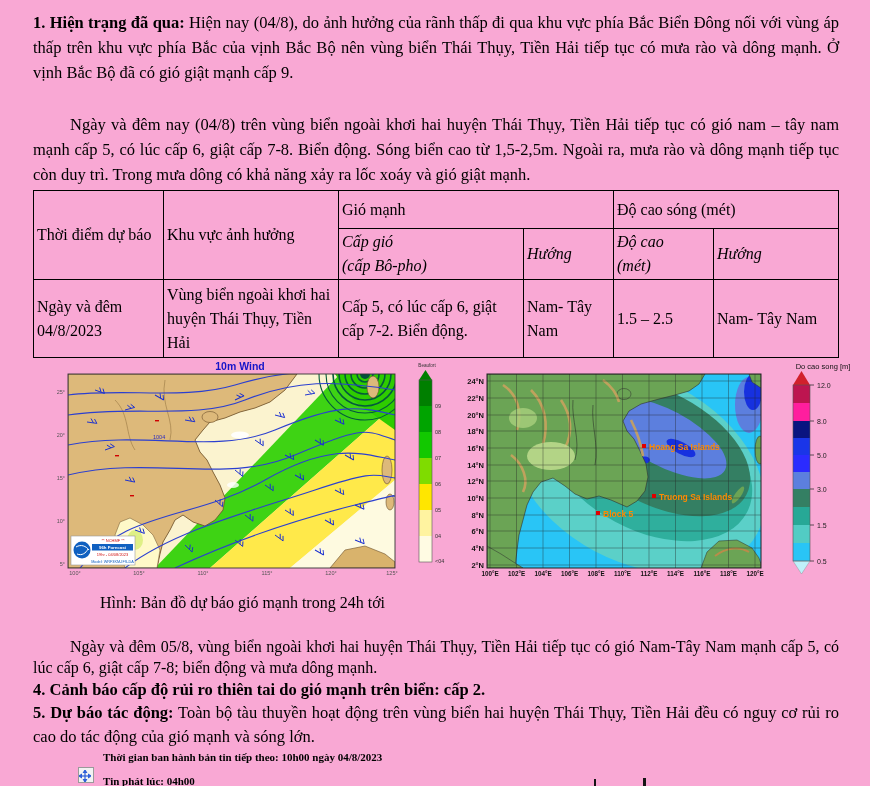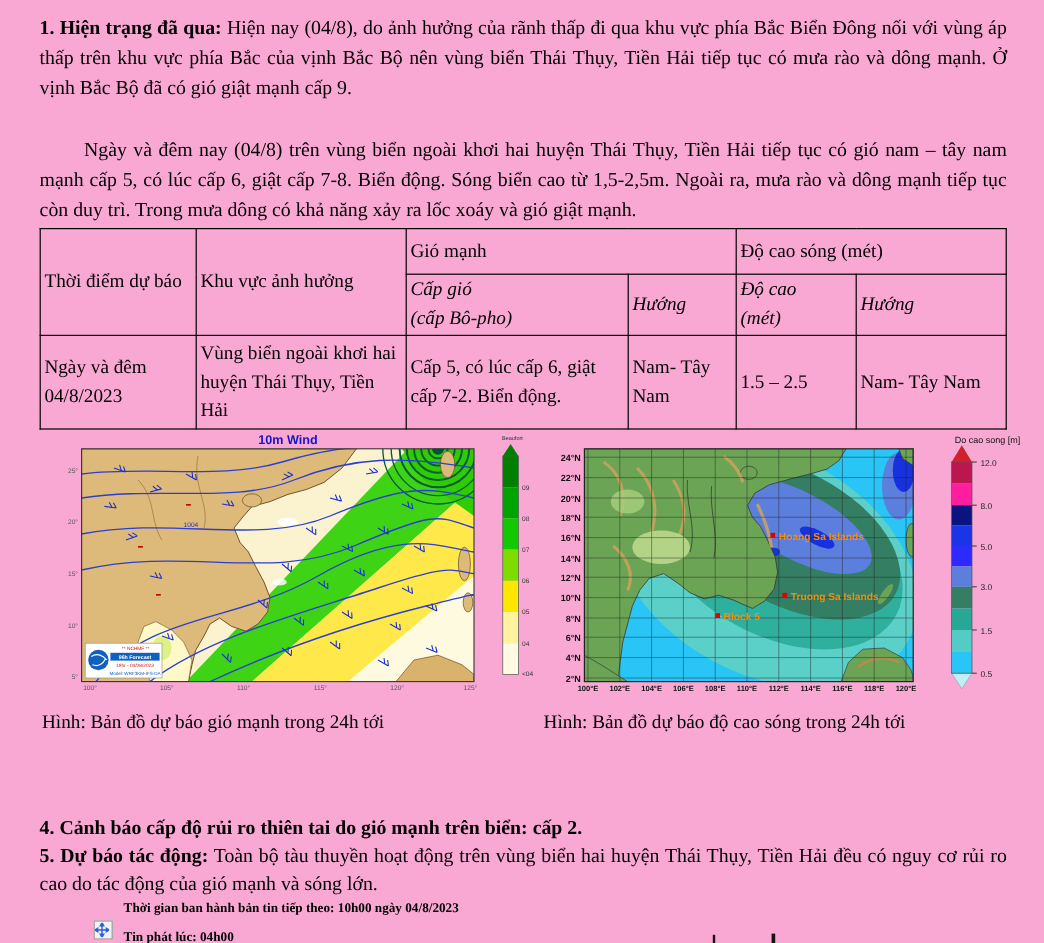--- a/index.html
+++ b/index.html
@@ -6,21 +6,21 @@
   .page{position:relative;width:870px;height:786px;background:#f9a8d4;overflow:hidden;
         font-family:"Liberation Serif",serif;color:#000;}
   .blk{position:absolute;}
   .para{margin:0;text-align:justify;font-size:16.5px;line-height:25px;}
   .b{font-weight:bold;}
   .indent-first{text-indent:37px;}
   table.fc{border-collapse:collapse;table-layout:fixed;width:805px;font-size:16px;}
   table.fc td{border:1px solid #000;text-align:left;vertical-align:middle;
               padding:1px 3px;line-height:24px;}
   .it{font-style:italic;}
-  .caption{font-size:16px;line-height:24px;}
+  .caption{font-size:16px;text-align:center;line-height:24px;}
   .mapbox{position:absolute;}
   svg text{user-select:none;}
   .closing{font-size:11px;font-weight:bold;line-height:25px;margin:0;}
   .cutmark{position:absolute;background:#151515;}
 </style>
 </head>
 <body>
 
 <div class="page">
 
@@ -328,22 +328,22 @@
           <text x="364" y="98">5.0</text>
           <text x="364" y="132">3.0</text>
           <text x="364" y="168">1.5</text>
           <text x="364" y="204">0.5</text>
         </g>
       </g>
     </svg>
   </div>
 
   <div class="blk caption" style="left:35px;top:591px;width:415px;">Hình: Bản đồ dự báo gió mạnh trong 24h tới</div>
-  <div class="blk caption" style="left:453px;top:591px;width:417px;">Hình: Bản đồ dự báo độ cao sóng trong 24h tới</div>
-
+
+  <p class="para blk indent-first" style="left:33px;top:636px;width:806px;line-height:21px;font-size:16px;">Ngày và đêm 05/8, vùng biển ngoài khơi hai huyện Thái Thụy, Tiền Hải tiếp tục có gió Nam-Tây Nam mạnh cấp 5, có lúc cấp 6, giật cấp 7-8; biển động và mưa dông mạnh.</p>
 
   <p class="para blk b" style="left:33px;top:679px;width:806px;line-height:22px;">4. Cảnh báo cấp độ rủi ro thiên tai do gió mạnh trên biển: cấp 2.</p>
 
   <p class="para blk" style="left:33px;top:701px;width:806px;line-height:24px;"><b class="b">5. Dự báo tác động:</b><span> Toàn bộ tàu thuyền hoạt động trên vùng biển hai huyện Thái Thụy, Tiền Hải đều có nguy cơ rủi ro cao do tác động của gió mạnh và sóng lớn.</span></p>
 
   <p class="closing blk" style="left:103px;top:745px;">Thời gian ban hành bản tin tiếp theo: 10h00 ngày 04/8/2023</p>
   <p class="closing blk" style="left:103px;top:769px;">Tin phát lúc: 04h00</p>
 
   <div class="blk" style="left:78px;top:767px;width:14px;height:14px;border:1px solid #9A9A9A;background:#F2F2F2;">
     <svg width="12" height="12" viewBox="0 0 12 12" style="margin:0px;">

